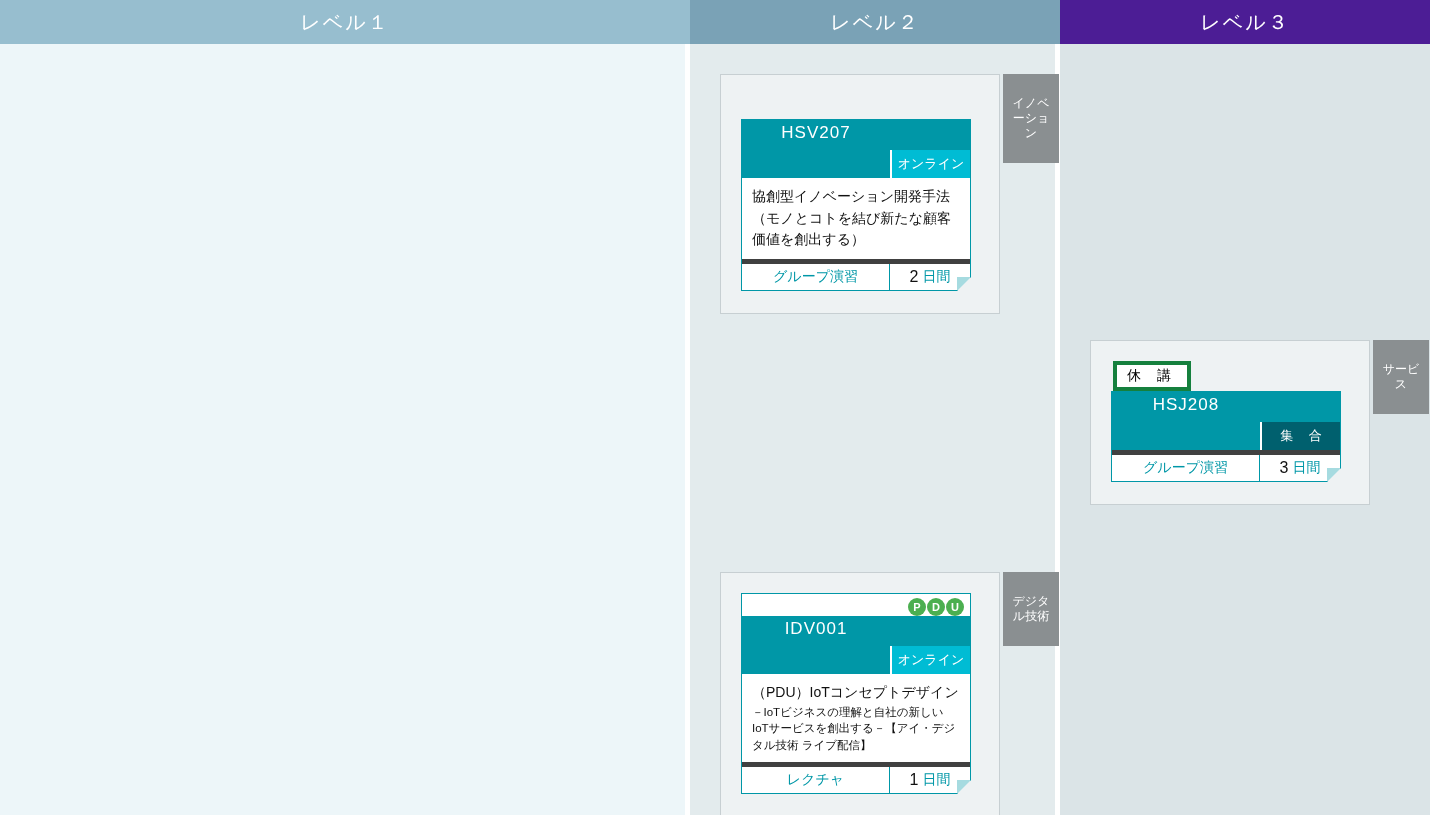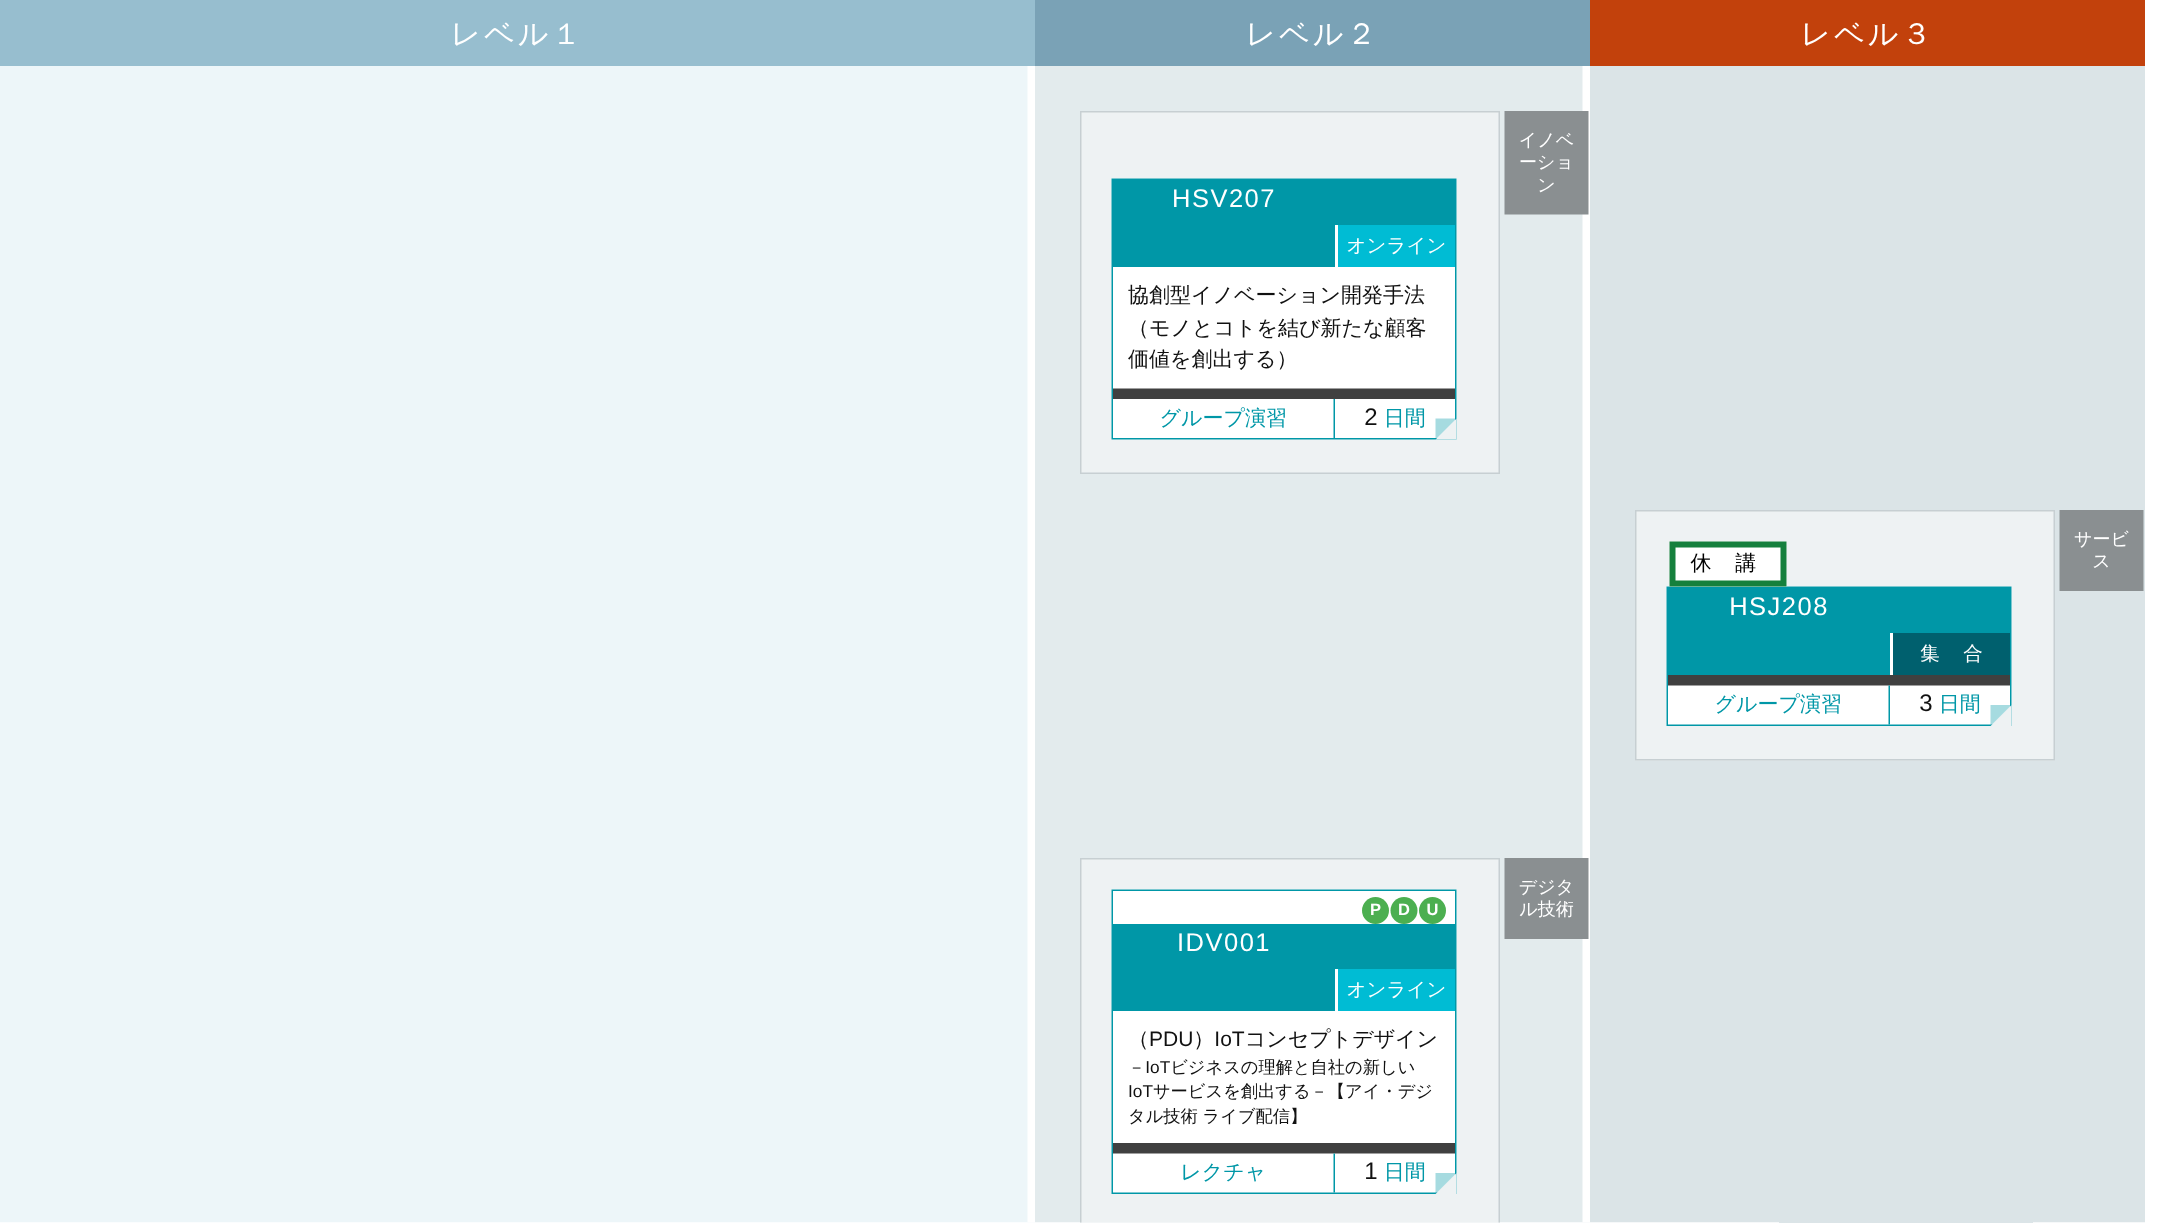--- a/index.html
+++ b/index.html
@@ -23,39 +23,39 @@
     display: flex;
     align-items: center;
     justify-content: center;
     color: #fff;
     font-size: 20px;
     font-weight: 500;
     letter-spacing: 2px;
   }
   .hdr1 { background: #97becf; }
   .hdr2 { background: #7aa2b6; }
-  .hdr3 { background: #c2410c; }
+  .hdr3 { background: #4c1d95; }
 
   .body1 { background: #edf6f9; border-right: 5px solid #fff;}
   .body2 { background: #e3ebed; border-right: 5px solid #fff; position: relative; }
   .body3 { background: #dbe4e7; position: relative; }
 
   
   .block {
     position: absolute;
     background: #eef2f3;
     border: 1px solid #c7cfd2;
     padding: 20px 20px 22px 20px;
   }
   .tag {
     position: absolute;
     top: -1px;
     right: -60px;
     width: 56px;
-    padding: 12px 4px;
+    padding: 22px 4px;
     background: #8a8f91;
     color: #fff;
     font-size: 12px;
     text-align: center;
     line-height: 1.25;
   }
   .card {
     width: 230px;
     background: #fff;
     border: 1px solid #0097a7;
@@ -118,21 +118,21 @@
     color: #111;
     min-height: 78px;
   }
   .card-title .sub {
     font-size: 11.5px;
     line-height: 1.45;
     display: block;
   }
   .card-foot {
     display: flex;
-    border-top: 7px solid #404040;
+    border-top: 5px solid #404040;
     font-size: 14px;
     position: relative;
   }
   .foot-left {
     flex: 1;
     text-align: center;
     color: #0097a7;
     padding: 4px 0;
     border-right: 1px solid #0097a7;
   }

